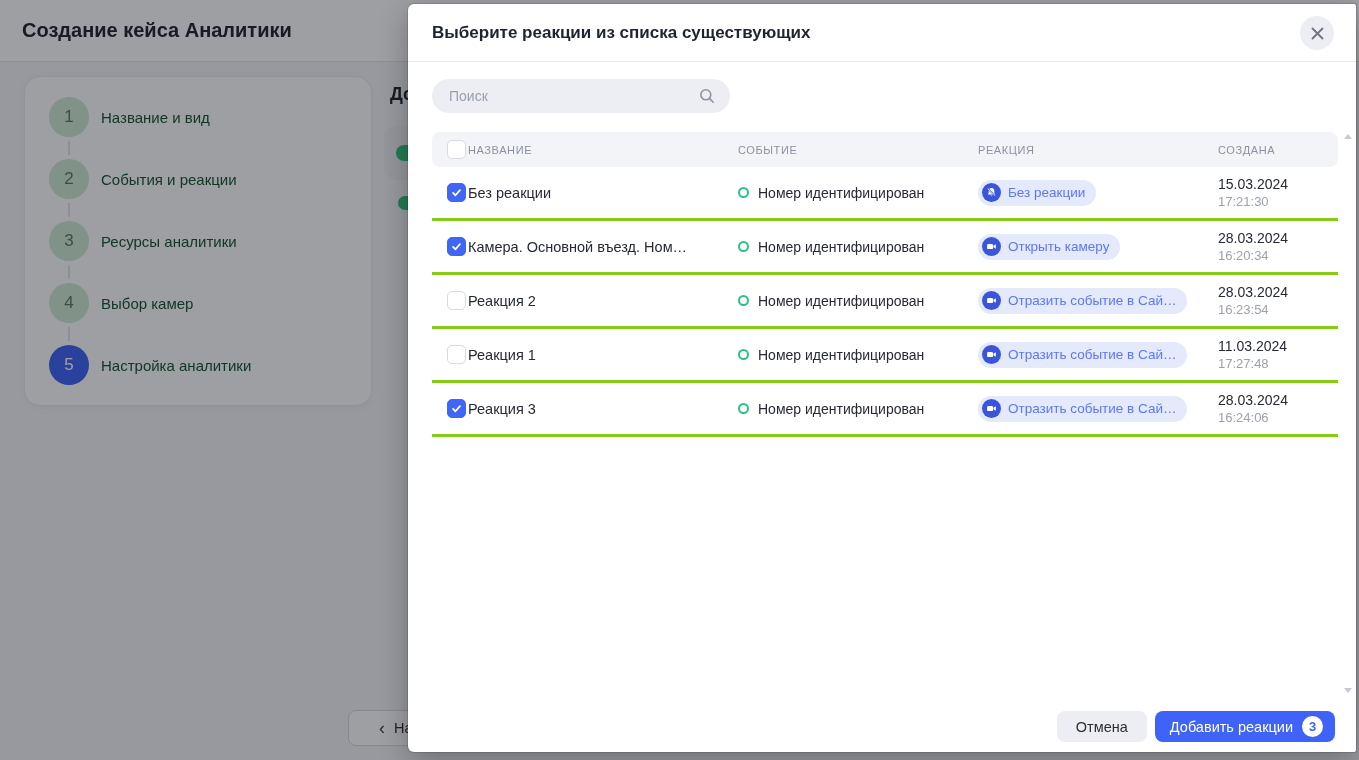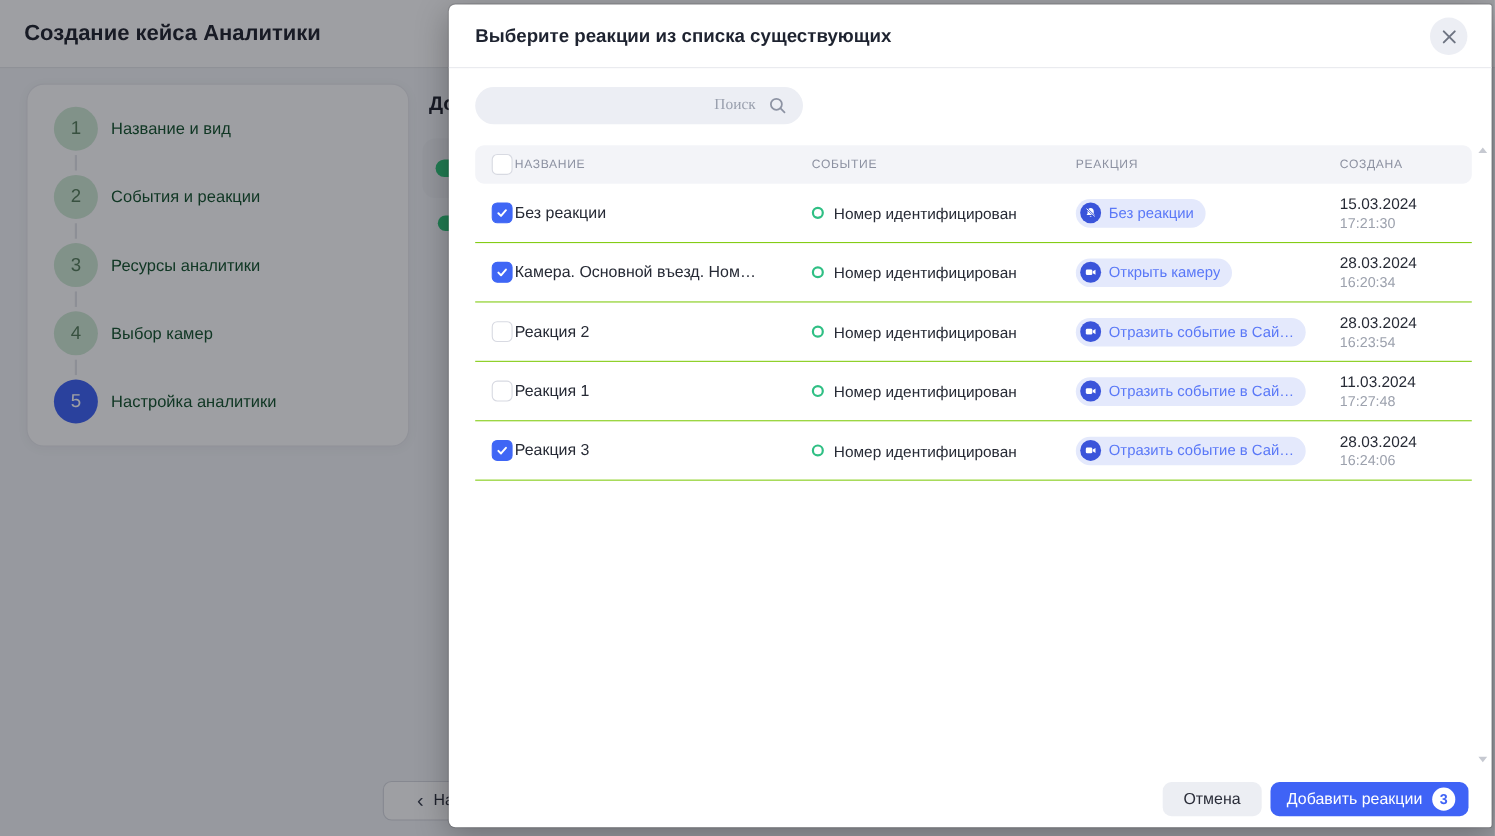--- a/index.html
+++ b/index.html
@@ -34,34 +34,34 @@
 
   
   .modal { position:absolute; left:408px; top:4px; right:3px; bottom:8px; background:#fff; border-radius:6px 2px 2px 6px; box-shadow:0 0 0 1px rgba(0,0,0,.12), 0 8px 30px rgba(0,0,0,.28); }
   .modal-header { height:58px; display:flex; align-items:center; padding:12px 24px; border-bottom:1px solid #e8e9ee; }
   .modal-title { font-size:17px; font-weight:700; color:#1e2330; }
   .close-btn { position:absolute; right:22px; top:12px; width:34px; height:34px; border-radius:50%; background:#eceef4; border:none; display:flex; align-items:center; justify-content:center; cursor:pointer; }
   .close-btn svg { display:block; }
 
   .modal-body { padding:17px 19px 0 24px; }
   .search-box { position:relative; width:298px; height:34px; background:#eceef4; border-radius:17px; display:flex; align-items:center; }
-  .search-input { border:none; outline:none; background:transparent; width:255px; height:100%; padding:0 0 0 17px; font-size:14px; color:#2a2d39; font-family:Liberation Serif, serif;text-align:right; }
+  .search-input { border:none; outline:none; background:transparent; width:255px; height:100%; padding:0 0 0 17px; font-size:14px; color:#2a2d39; font-family:Liberation Sans, sans-serif; }
   .search-input::placeholder { color:#9aa0ae; }
   .search-icon { position:absolute; right:15px; top:9px; }
 
   .table { margin-top:19px; width:906px; }
   .thead { height:35px; background:#f3f4f8; border-radius:8px; display:flex; align-items:center; }
   .th { font-size:11px; letter-spacing:.6px; color:#8c91a1; font-weight:400; }
   .col-check { flex:0 0 36px; display:flex; align-items:center; padding-left:15px; }
   .col-name { flex:0 0 270px; display:flex; align-items:center; overflow:hidden; }
   .col-event { flex:0 0 240px; display:flex; align-items:center; gap:9px; }
   .col-reaction { flex:0 0 240px; display:flex; align-items:center; }
   .col-created { flex:1 1 auto; display:flex; flex-direction:column; justify-content:flex-start; }
 
-  .trow { height:54px; display:flex; align-items:center; border-bottom:1px solid #84cc16; cursor:pointer; }
+  .trow { height:54px; display:flex; align-items:center; border-bottom:3px solid #84cc16; cursor:pointer; }
   .checkbox { width:19px; height:19px; border-radius:5px; border:1.5px solid #d8dae2; background:#fff; display:flex; align-items:center; justify-content:center; cursor:pointer; flex:0 0 19px; }
   .checkbox svg { display:none; }
   .checkbox.checked { background:#3f66f5; border-color:#3f66f5; }
   .checkbox.checked svg { display:block; }
 
   .name-text { font-size:14.5px; color:#262a35; white-space:nowrap; overflow:hidden; }
   .ring { width:11px; height:11px; border-radius:50%; border:2px solid #2fbf84; flex:0 0 11px; }
   .event-text { font-size:14px; color:#262a35; white-space:nowrap; }
 
   .badge { display:inline-flex; align-items:center; height:26px; border-radius:13px; background:#e4e9fc; padding:0 11px 0 4px; gap:7px; max-width:228px; }

